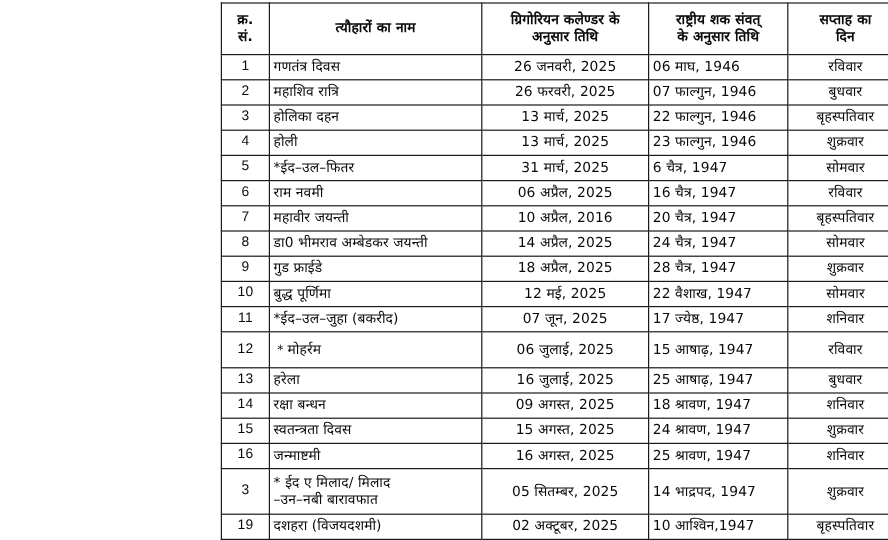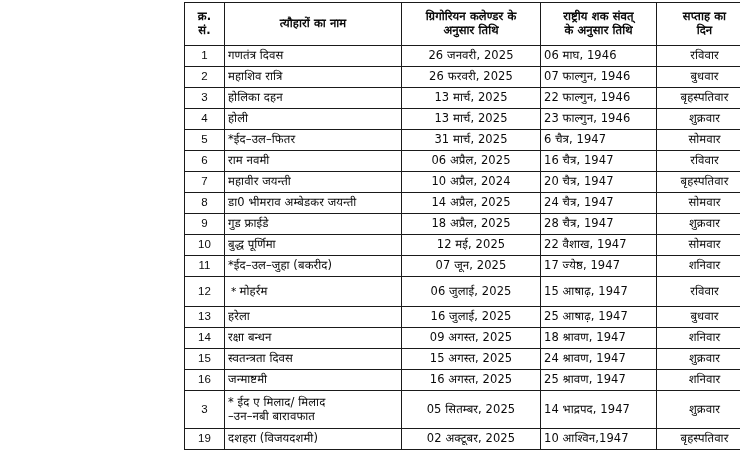--- a/index.html
+++ b/index.html
@@ -182,21 +182,21 @@
           <tr>
             <td class="sno">6</td>
             <td class="name">राम नवमी</td>
             <td class="greg">06 अप्रैल, 2025</td>
             <td class="shak">16 चैत्र, 1947</td>
             <td class="day">रविवार</td>
           </tr>
           <tr>
             <td class="sno">7</td>
             <td class="name">महावीर जयन्ती</td>
-            <td class="greg">10 अप्रैल, 2024</td>
+            <td class="greg">10 अप्रैल, 2016</td>
             <td class="shak">20 चैत्र, 1947</td>
             <td class="day">बृहस्पतिवार</td>
           </tr>
           <tr>
             <td class="sno">8</td>
             <td class="name">डा0 भीमराव अम्बेडकर जयन्ती</td>
             <td class="greg">14 अप्रैल, 2025</td>
             <td class="shak">24 चैत्र, 1947</td>
             <td class="day">सोमवार</td>
           </tr>

